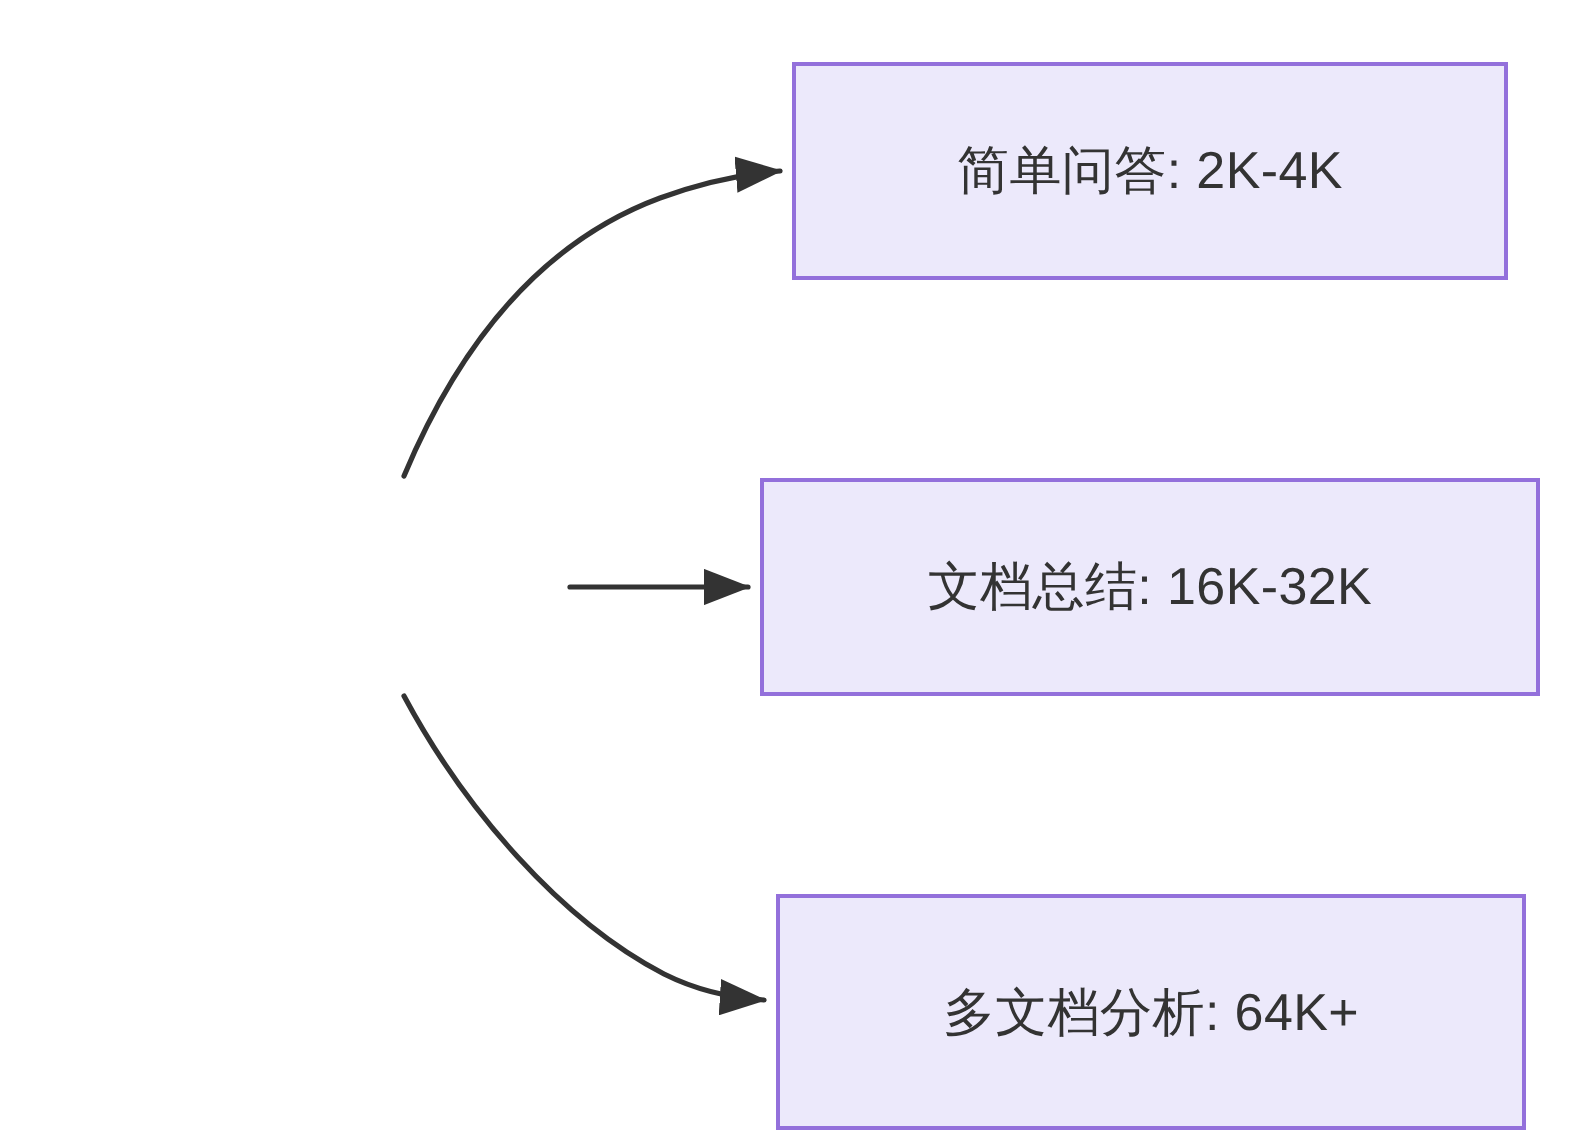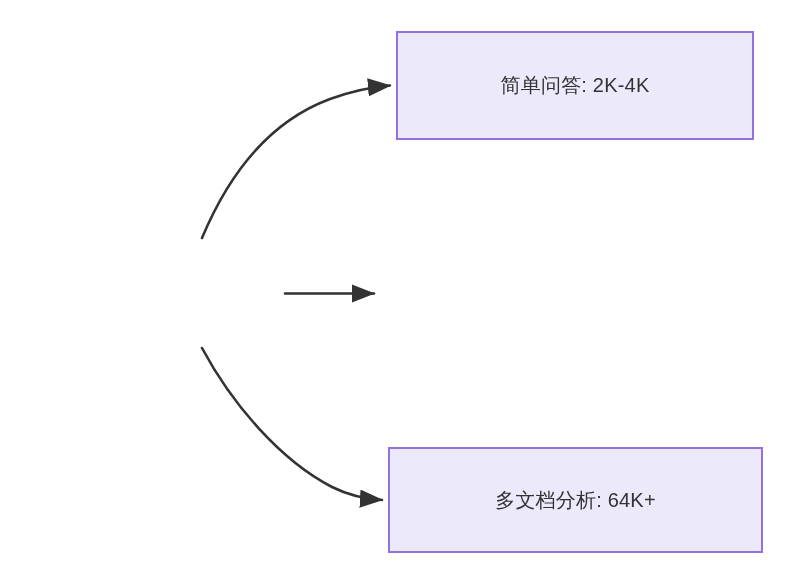--- a/index.html
+++ b/index.html
@@ -32,21 +32,21 @@
     display: flex;
     align-items: center;
     justify-content: center;
     background: #ECE9FB;
     border: 2px solid #9370DB;
     border-radius: 0px;
     padding: 0 14px;
   }
   .node-label {
     color: #333333;
-    font-size: 20px;
+    font-size: 26px;
     line-height: 1.25;
     letter-spacing: 0.2px;
     white-space: nowrap;
     text-align: center;
   }
   
   #node-source {
     left: 30px;
     top: 238px;
     width: 255px;
@@ -61,21 +61,21 @@
   #node-doc-summary {
     left: 380px;
     top: 239px;
     width: 390px;
     height: 109px;
   }
   #node-multi-doc {
     left: 388px;
     top: 447px;
     width: 375px;
-    height: 106px;
+    height: 118px;
   }
 </style>
 </head>
 <body>
 
 <div id="diagram-root">
 
   <svg id="edge-layer" viewBox="0 0 787 572" width="787" height="572" xmlns="http://www.w3.org/2000/svg">
     <defs>
       <marker id="arrowhead" markerWidth="9" markerHeight="7" refX="8.5" refY="3.5" orient="auto" markerUnits="strokeWidth">
@@ -88,18 +88,21 @@
     <path d="M 285 293.5 L 374 293.5" fill="none" stroke="#333333" stroke-width="2.6" stroke-linecap="round" marker-end="url(#arrowhead)"></path>
 
     <path d="M 202 348 C 232 404, 280 460, 332 487 C 348 495, 366 499, 382 500" fill="none" stroke="#333333" stroke-width="2.6" stroke-linecap="round" marker-end="url(#arrowhead)"></path>
   </svg>
 
 
   <div class="node" id="node-simple-qa">
     <span class="node-label">简单问答: 2K-4K</span>
   </div>
 
+  <div class="node" id="node-doc-summary">
+    <span class="node-label">文档总结: 16K-32K</span>
+  </div>
 
   <div class="node" id="node-multi-doc">
     <span class="node-label">多文档分析: 64K+</span>
   </div>
 
 </div>
 
 </body></html>

